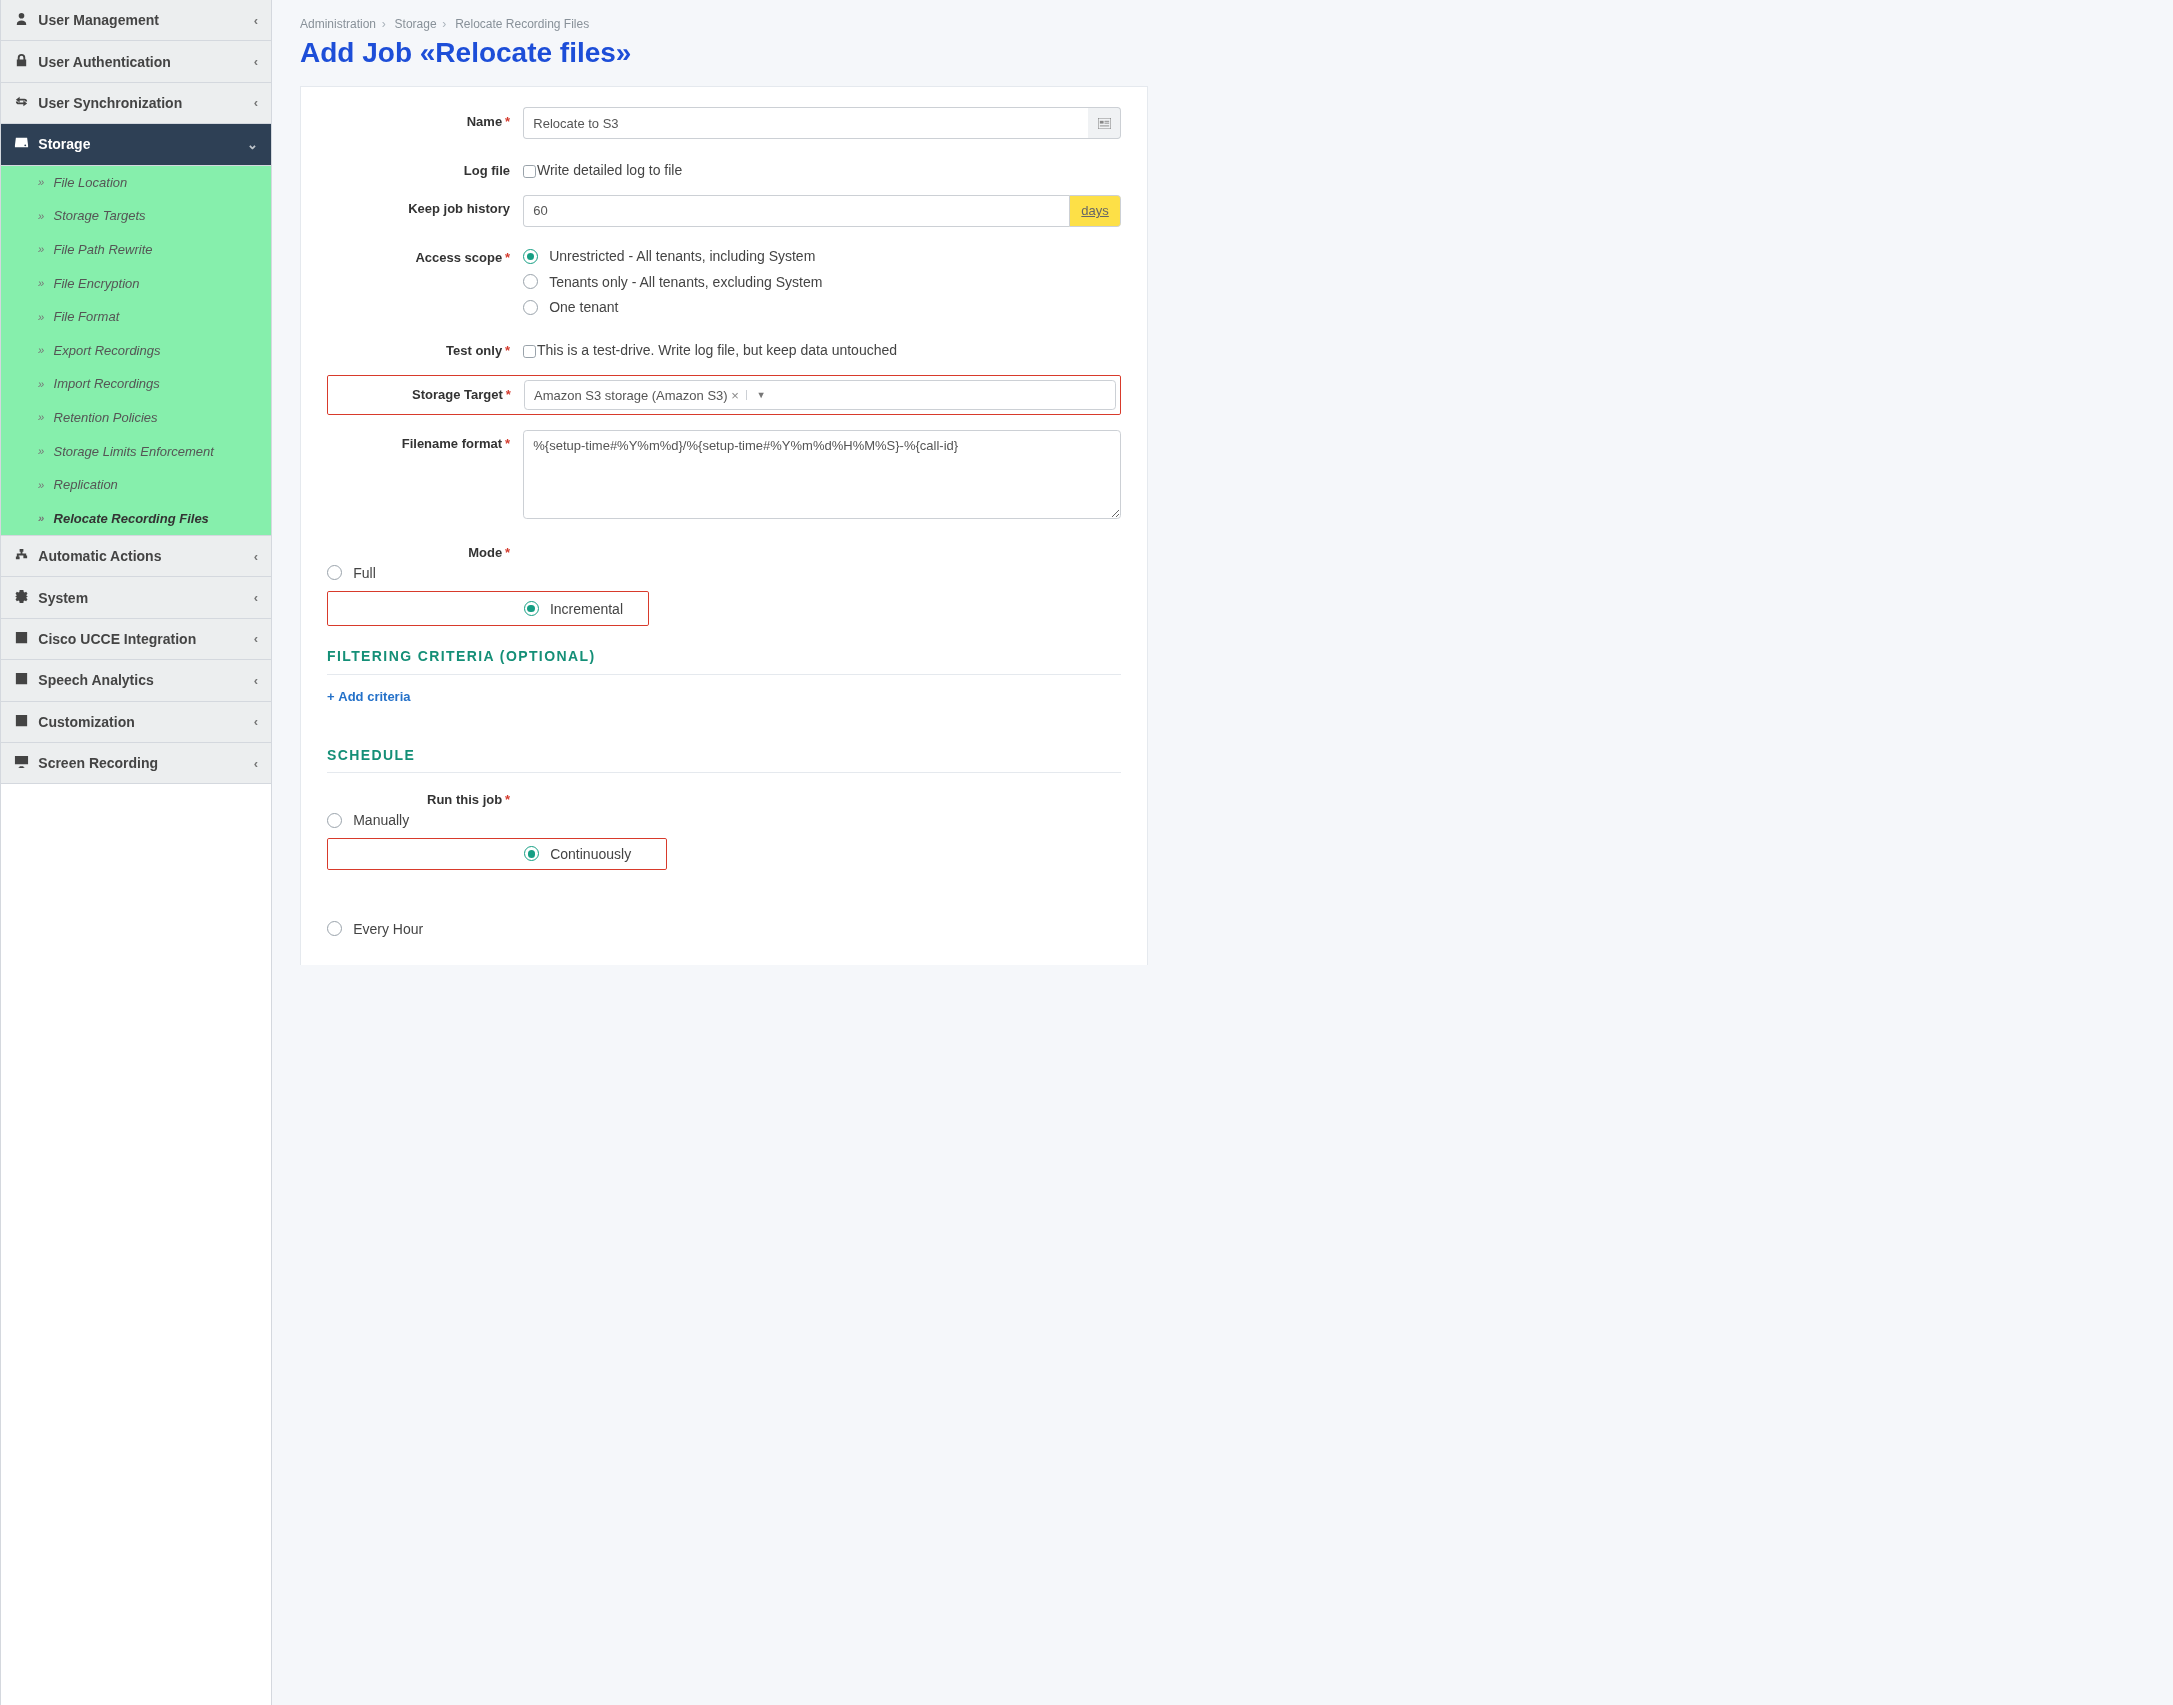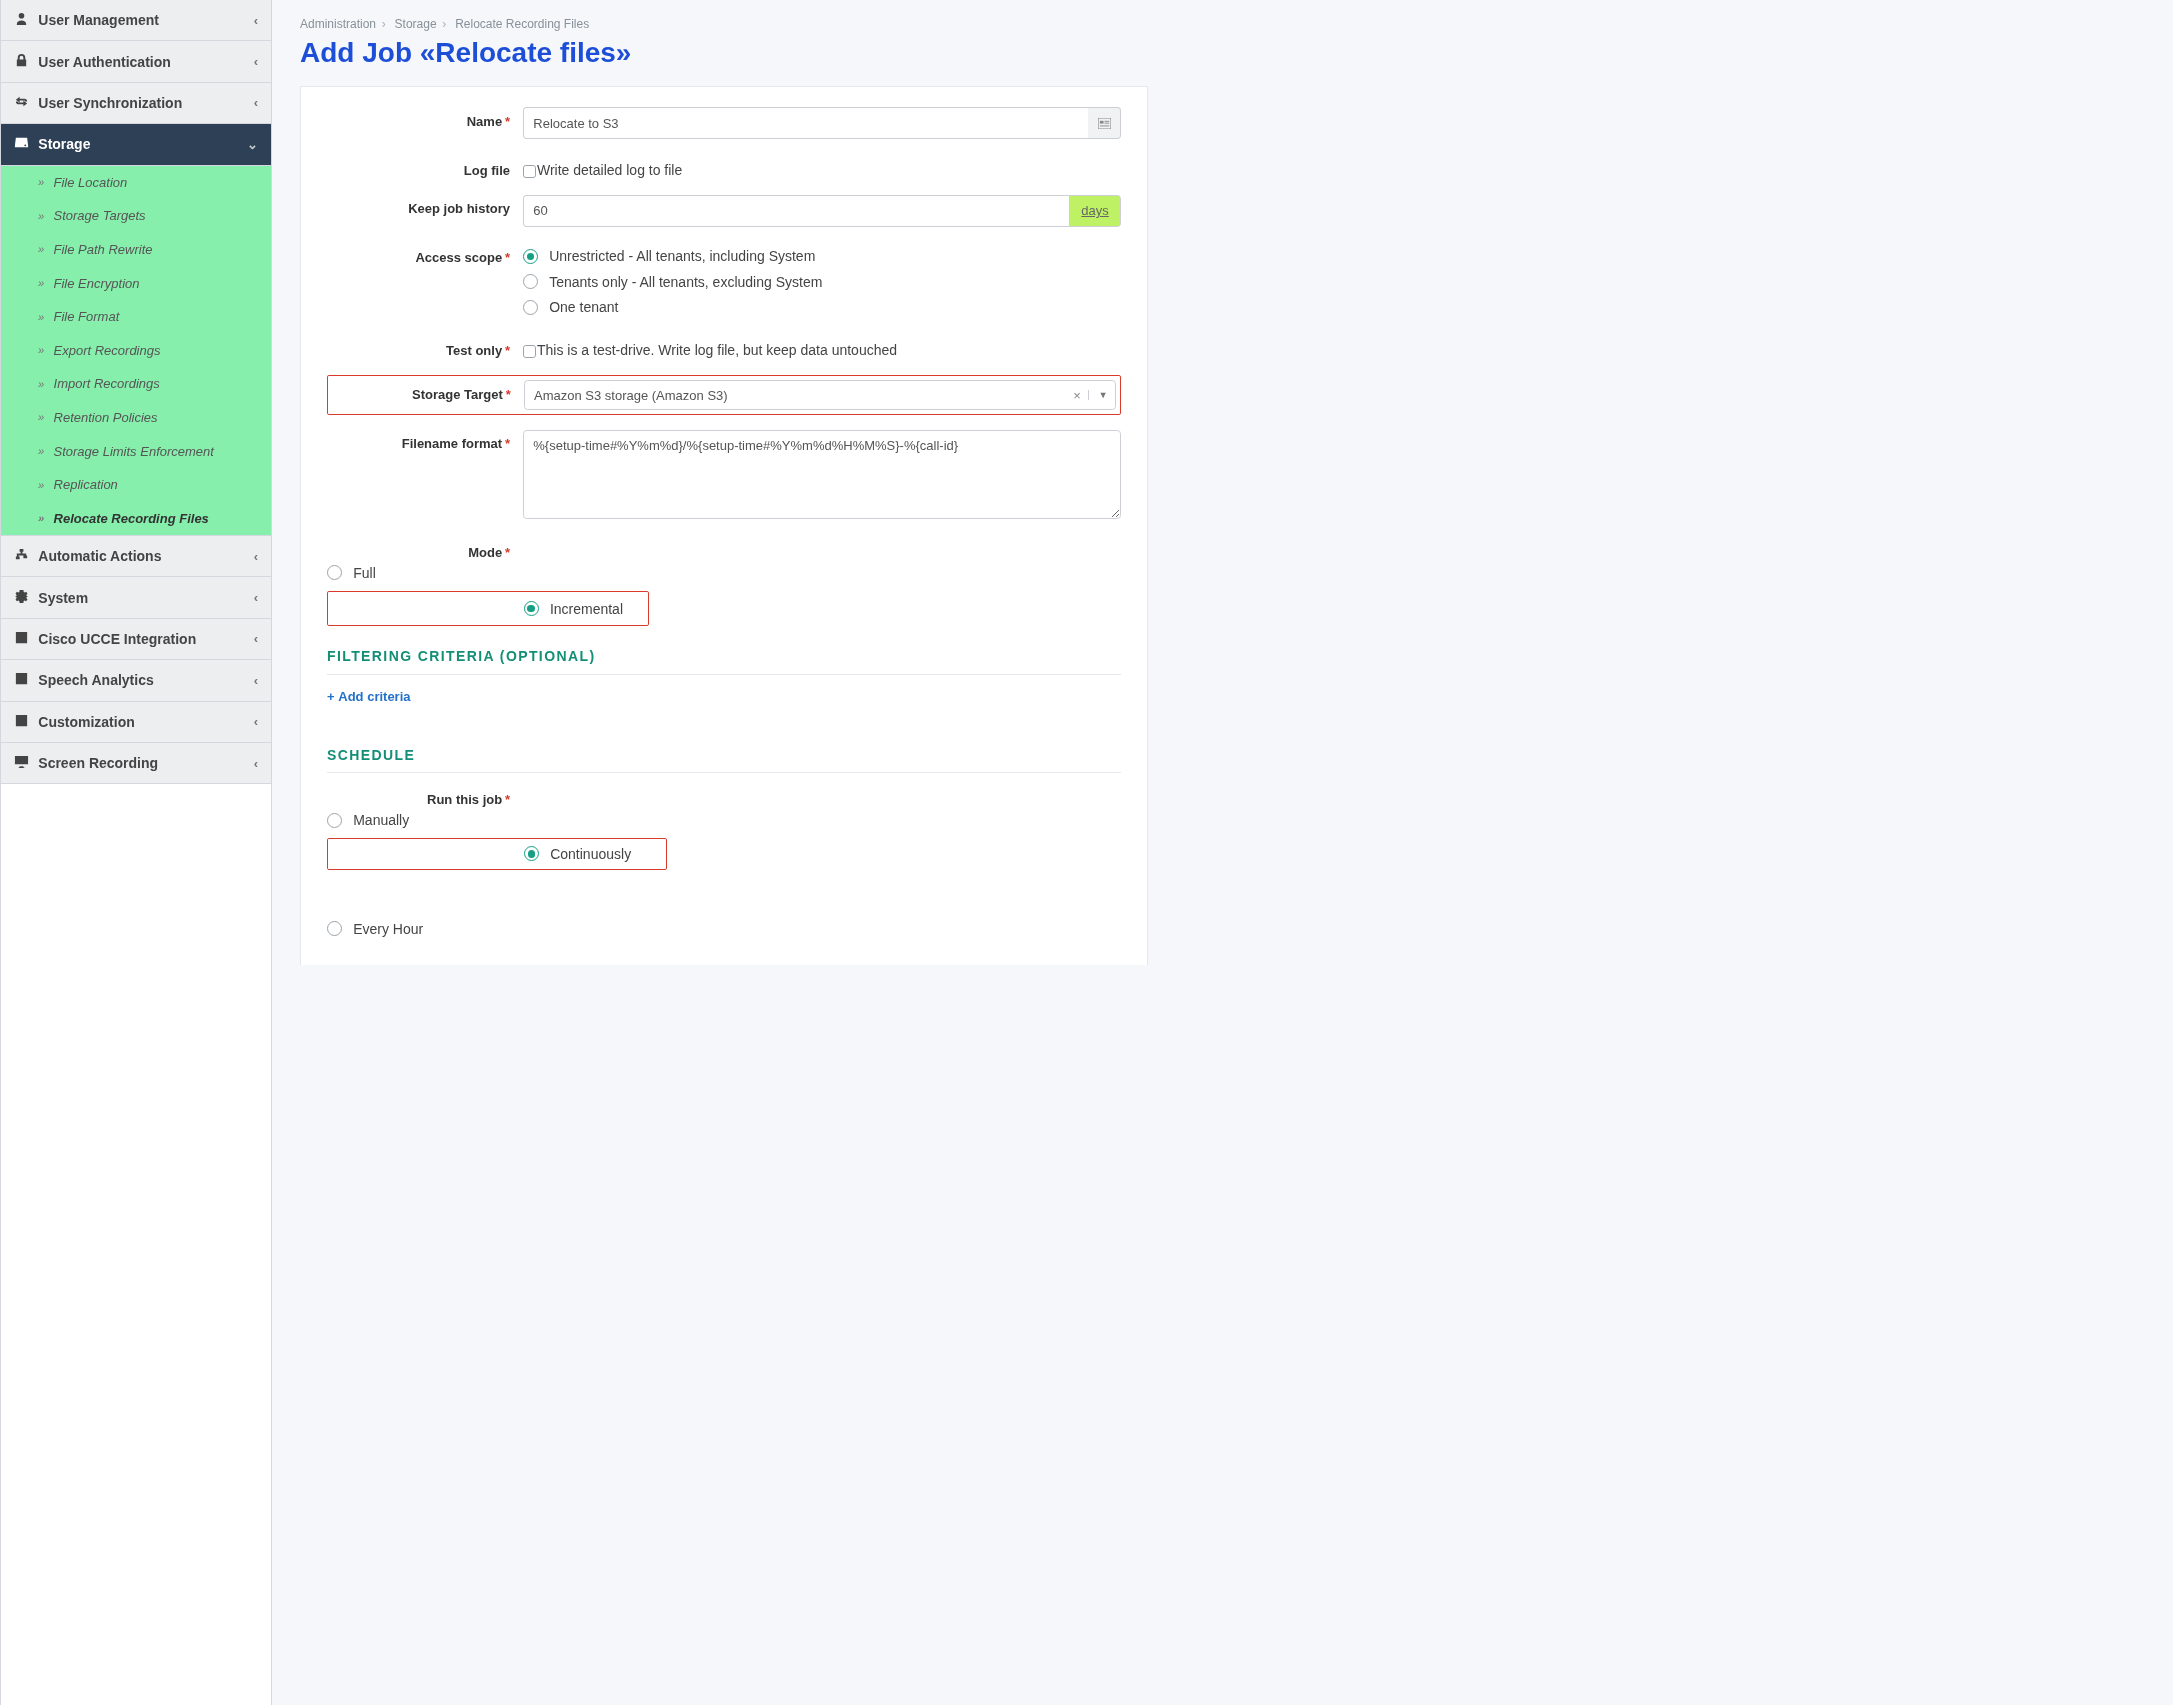--- a/index.html
+++ b/index.html
@@ -30,31 +30,31 @@
   .form-row.tight { margin-bottom:5.6px;flex-direction:column; }
   .form-label { width: 196px; flex-shrink:0; text-align:right; padding-right:13px; font-weight:600; color:#333; padding-top:6.5px; font-size:13px; }
   .form-label .req { color:#d43b2e; margin-left:2.8px; }
   .form-control-wrap { flex:1; }
 
   .input-text, .select-box, .textarea {
     width:100%; border:0.9px solid #ccd0d5; border-radius:3.7px; padding:7.5px 9.3px; font-size:13px; color:#555; font-family:inherit; background:#fff;
   }
   .input-group { display:flex; width:100%; }
   .input-group .input-text { border-top-right-radius:0; border-bottom-right-radius:0; border-right:none; }
-  .input-addon { border:0.9px solid #ccd0d5; background:#bef264; padding:7.5px 11.2px; border-top-right-radius:3.7px; border-bottom-right-radius:3.7px; font-size:13px; color:#666; display:flex; align-items:center;text-decoration:underline; }
+  .input-addon { border:0.9px solid #ccd0d5; background:#fde047; padding:7.5px 11.2px; border-top-right-radius:3.7px; border-bottom-right-radius:3.7px; font-size:13px; color:#666; display:flex; align-items:center;text-decoration:underline; }
   .textarea { resize:both; height: 89px; }
 
   .checkbox-line { display:flex; align-items:flex-end; gap:1px; padding-top:5.6px; }
   .ckbx { width:13px; height:13px; border:0.9px solid #9aa3ab; border-radius:2.8px; background:#fff; display:inline-block; }
   .radio-line { display:flex; align-items:center; gap:11.2px; padding:4.7px 0; }
   .radio-outer { width:15px; height:15px; border-radius:50%; border:1.9px solid #169f84; display:flex; align-items:center; justify-content:center; flex-shrink:0; }
   .radio-outer.unchecked { border-color:#9aa3ab; }
   .radio-dot { width:7.5px; height:7.5px; border-radius:50%; background:#169f84; }
 
-  .select-box { display:flex; align-items:center; justify-content:space-between; padding:6.5px 7.5px 6.5px 9.3px; }
+  .select-box { display:flex; align-items:center; padding:6.5px 7.5px 6.5px 9.3px; }
   .select-clear { color:#888; font-size:13px; margin-right:3.7px; padding:0 3.7px; cursor:pointer; }
   .select-caret { border-left:0.9px solid #ccd0d5; padding-left:9.3px; color:#777; font-size:9.3px; }
 
   .highlight-box { border:0.9px solid #d83a2b; border-radius:1.9px; padding:0; }
   .highlight-box.one { padding: 3.7px; }
   .highlight-box.mode { width: 322px; margin-left:0; padding:3.7px; }
   .run-highlight { margin-left:0; padding:1.9px 0; }
 
   .section-title { color:#148f77; font-weight:700; letter-spacing:1.4px; font-size:14px; margin:22.4px 0 3.7px; text-transform:uppercase; }
   .section-divider { border:none; border-top:0.9px solid #e5e9ee; margin:9.3px 0 13px; }

